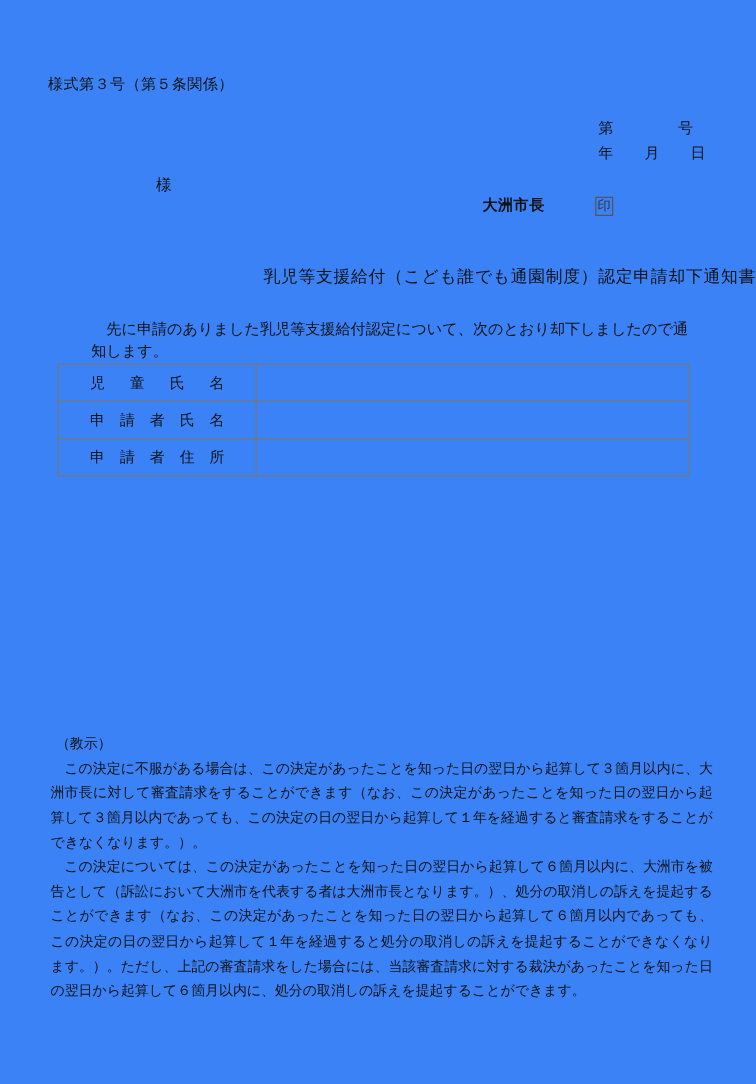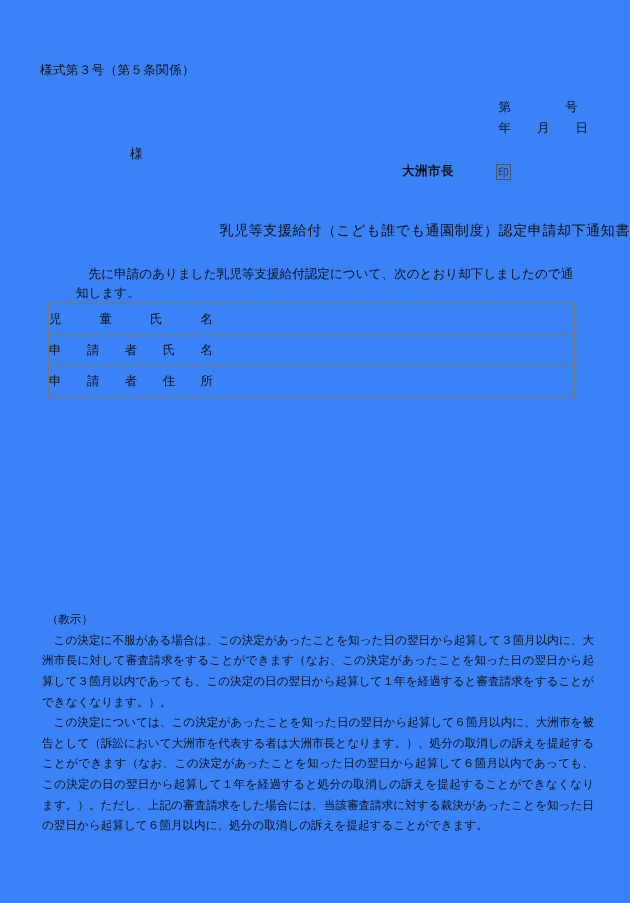--- a/index.html
+++ b/index.html
@@ -110,21 +110,21 @@
     font-size: 12.4px;
     padding: 0 8px;
     vertical-align: middle;
     height: 31px;
     box-sizing: border-box;
   }
   .form-table td.label {
     width: 165px;
     text-align: justify;
     text-align-last: justify;
-    padding: 0 0;
+    padding: 0 26px;
   }
   .form-table td.value {
     width: 361px;
   }
   .form-table tr.tall td {
     height: 96px;
   }
   .date-slots {
     display: inline-block;
     padding-left: 26px;

